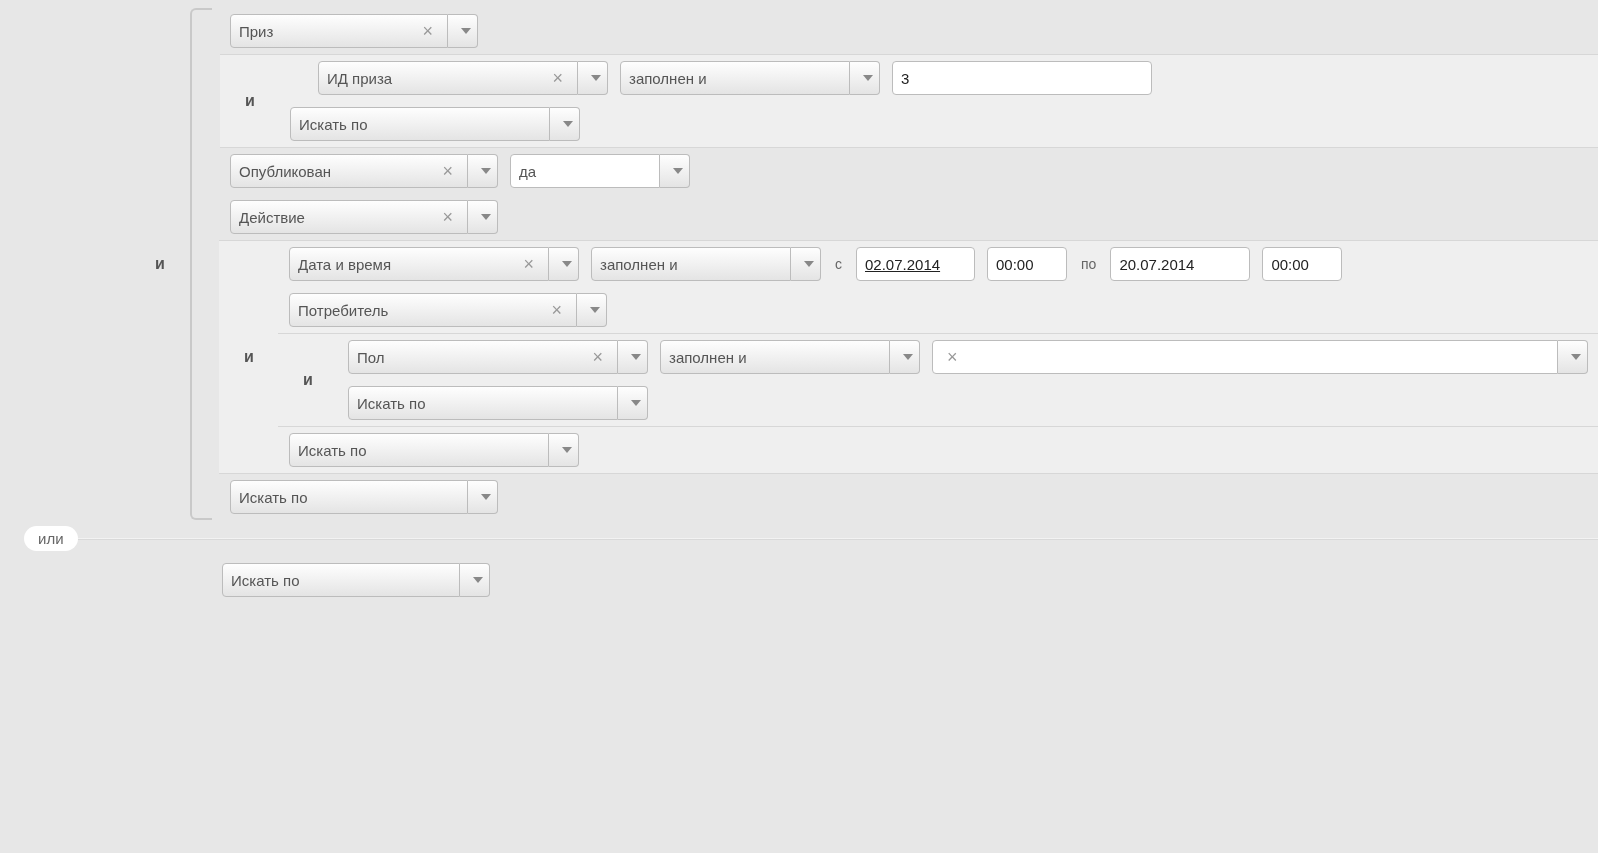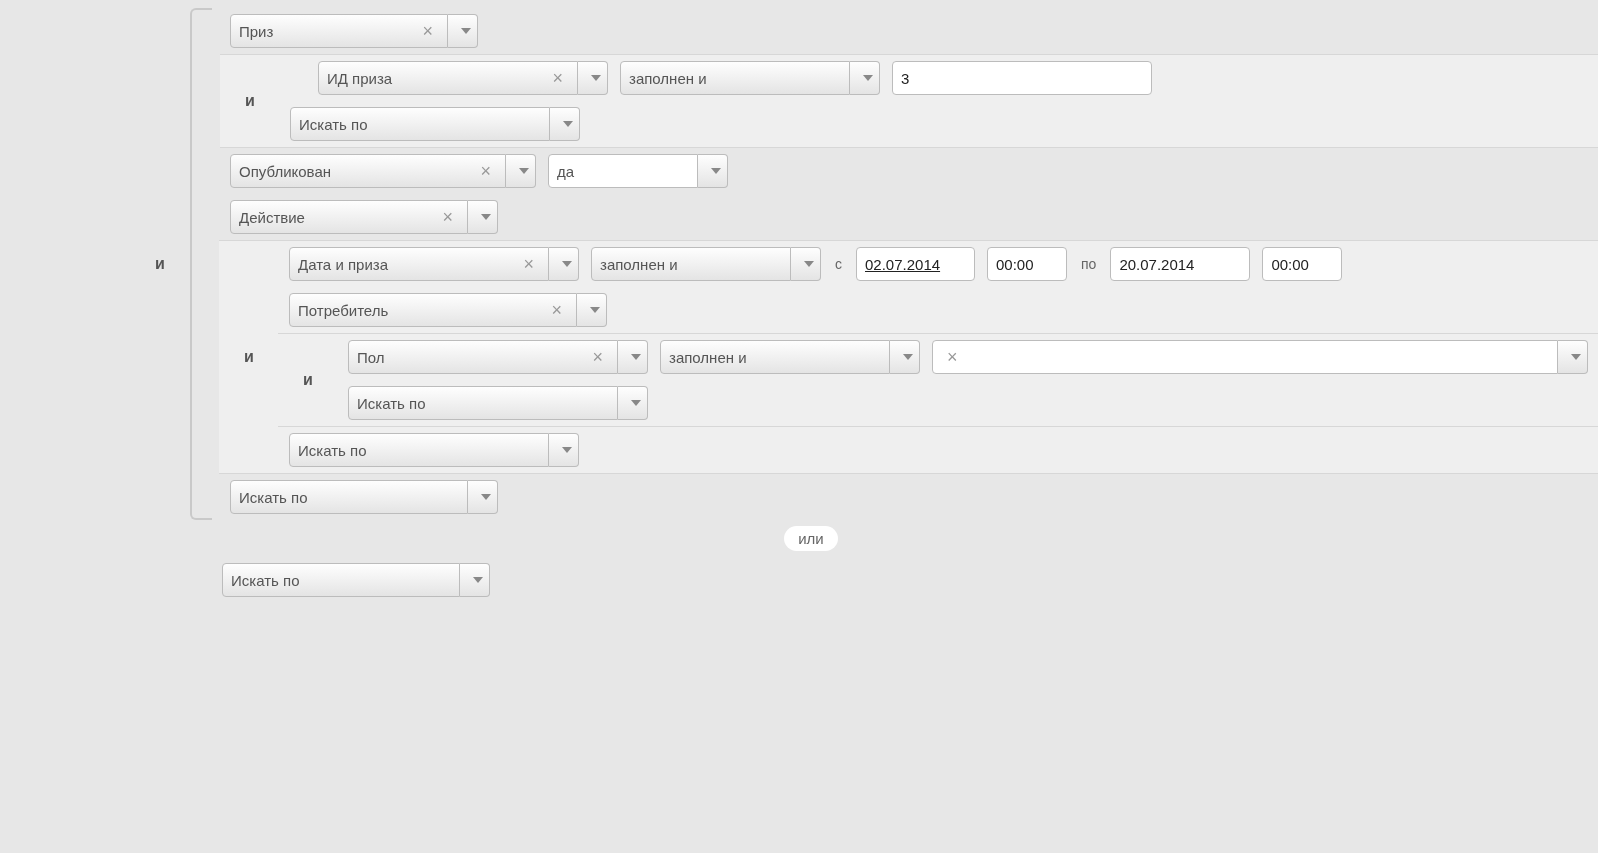--- a/index.html
+++ b/index.html
@@ -177,21 +177,21 @@
                     <span class="arrbtn"></span>
                   </span>
               </span>
             </div>
           </div>
         </div>
       </div>
 
       <div class="row">
         <span style="display:inline-flex;">
-          <span class="combo with-arr" style="width:276px;">
+          <span class="combo with-arr" style="width:238px;">
             <span class="lbl">Опубликован</span>
             <span class="x">×</span>
           </span>
           <span class="arrbox">
               <span class="arrbtn"></span>
             </span>
         </span>
         <span style="display:inline-flex;">
           <span class="combo with-arr" style="width:150px; background:#fff;">
             <span class="lbl">да</span>
@@ -217,21 +217,21 @@
       <div class="pane">
         <div class="grp">
           <div class="grp-side">
             <span class="and-lbl">и</span>
           </div>
           <div class="grp-body">
 
             <div class="row">
               <span style="display:inline-flex;">
                 <span class="combo with-arr" style="width:260px;">
-                  <span class="lbl">Дата и приза</span>
+                  <span class="lbl">Дата и время</span>
                   <span class="x">×</span>
                 </span>
                 <span class="arrbox">
                     <span class="arrbtn"></span>
                   </span>
               </span>
               <span style="display:inline-flex;">
                 <span class="combo with-arr" style="width:200px;">
                   <span class="lbl">заполнен и</span>
                 </span>
@@ -328,21 +328,21 @@
           </span>
           <span class="arrbox">
               <span class="arrbtn"></span>
             </span>
         </span>
       </div>
 
     </div>
   </div>
 
-  <div style="display:flex; align-items:center; margin:6px 0 6px 24px;flex-direction:column;">
+  <div style="display:flex; align-items:center; margin:6px 0 6px 24px;">
     <span class="or-pill">или</span>
     <span class="hr"></span>
   </div>
 
   <div class="row" style="margin-left:212px;">
     <span style="display:inline-flex;">
       <span class="combo with-arr" style="width:238px;">
         <span class="lbl">Искать по</span>
       </span>
       <span class="arrbox">

